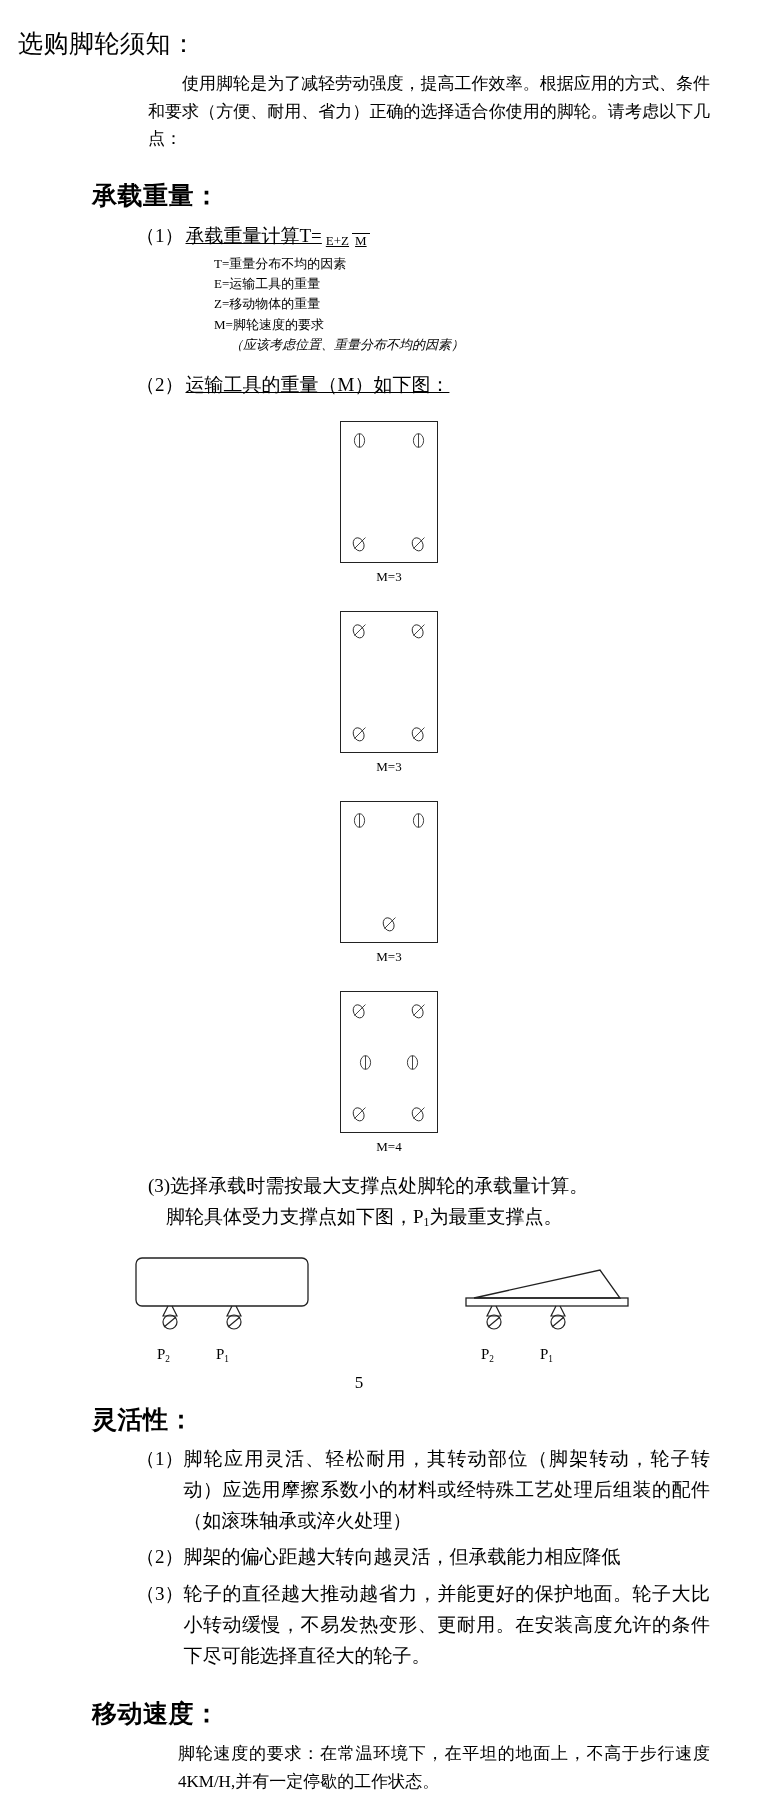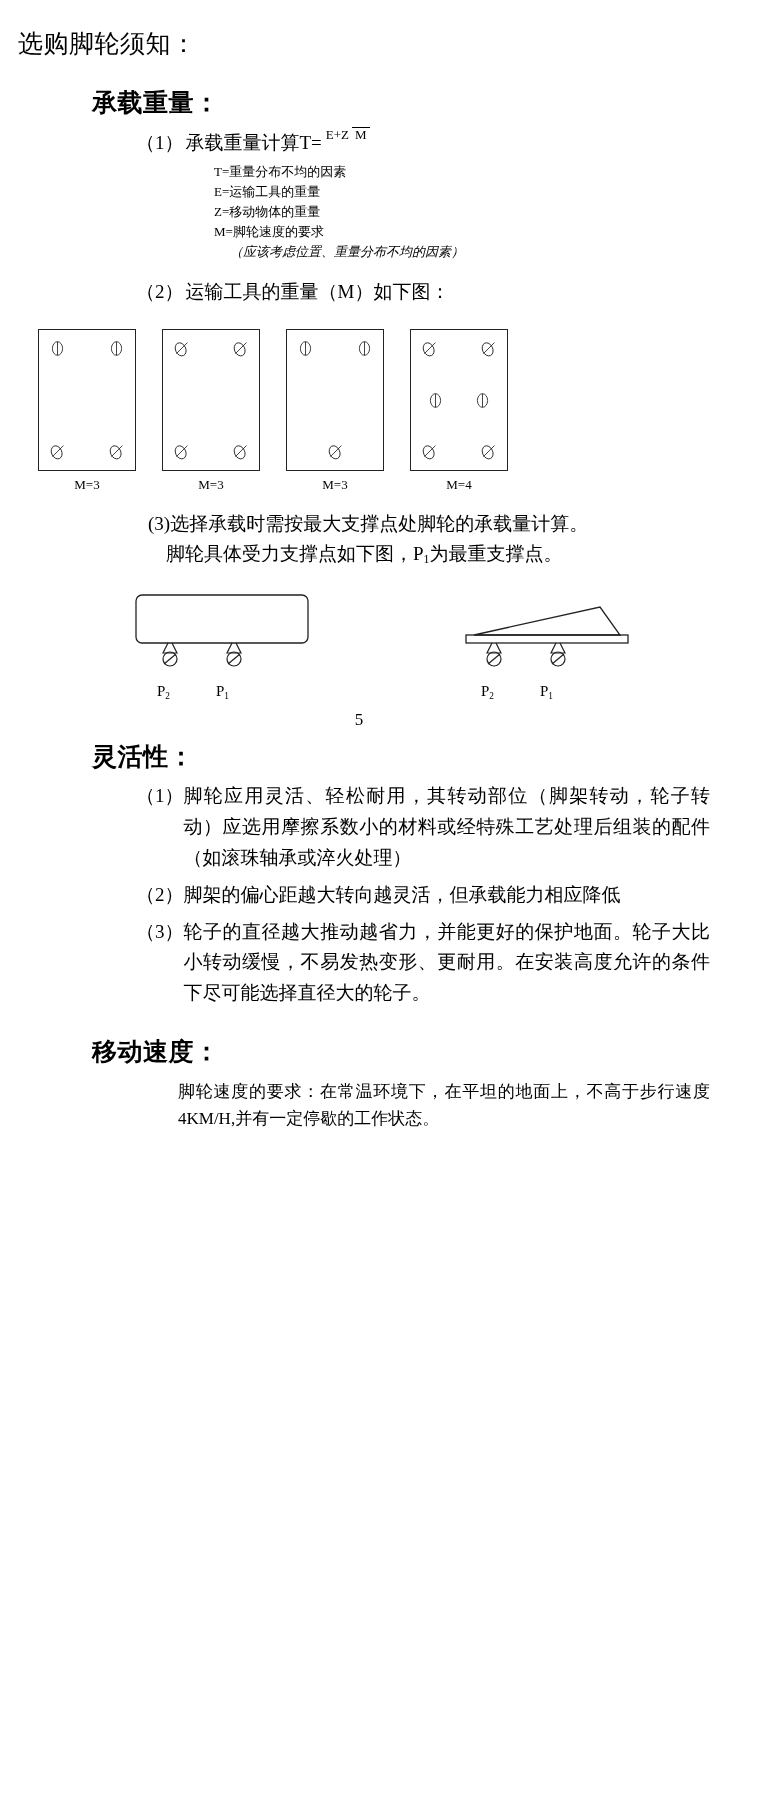--- a/index.html
+++ b/index.html
@@ -67,22 +67,23 @@
     padding-left: 118px;
     padding-right: 26px;
     margin-bottom: 2px;
   }
   .item-num {
     white-space: nowrap;
     margin-right: 2px;
   }
   .item-text {
     display: flex;
-    align-items: flex-start;
+    align-items: flex-end;
     flex-wrap: wrap;
+    text-decoration: underline;
   }
   .formula {
     display: inline-flex;
     align-items: center;
     font-family: "Liberation Serif", serif;
     font-size: 19px;
   }
   .frac {
     display: inline-flex;
     flex-direction: row;
@@ -116,20 +117,21 @@
     font-style: italic;
   }
 
   
   .carts {
     display: flex;
     justify-content: flex-start;
     gap: 26px;
     margin: 22px 0 6px 0;
     padding-left: 20px;
+    flex-direction: column;
   }
   .cart {
     display: flex;
     flex-direction: column;
     align-items: center;
   }
   .cart-box {
     width: 96px;
     height: 140px;
     border: 1px solid #222;
@@ -222,20 +224,21 @@
   }
 </style>
 </head>
 <body>
 
 <div class="page">
 
   <h1 class="doc-title">选购脚轮须知：</h1>
 
 
+  <p class="para indent-first">使用脚轮是为了减轻劳动强度，提高工作效率。根据应用的方式、条件和要求（方便、耐用、省力）正确的选择适合你使用的脚轮。请考虑以下几点：</p>
 
   <h2 class="sub-title">承载重量：</h2>
 
   <div class="item-row">
     <span class="item-num">（1）</span>
     <span class="item-text">
       <span>承载重量计算T=</span>
       <span class="formula">
         <span class="frac">
           <span class="num">E+Z</span>

